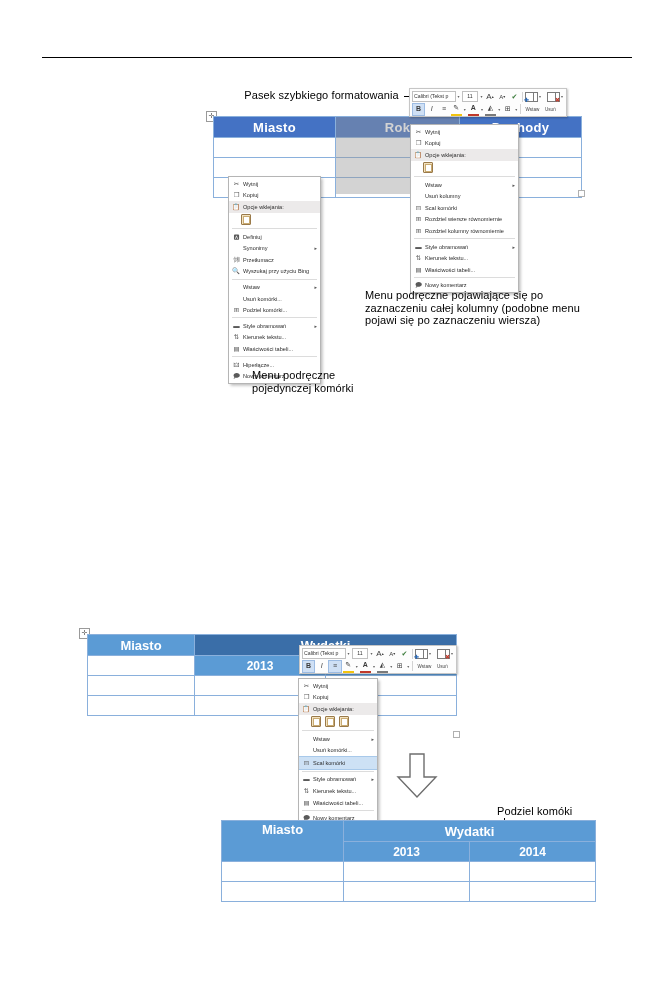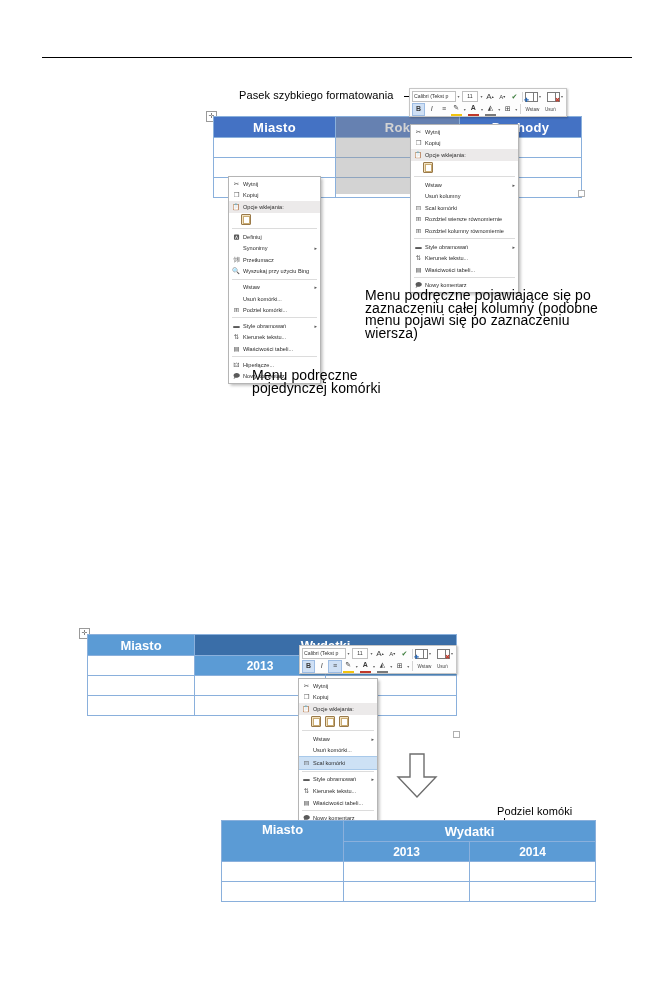--- a/index.html
+++ b/index.html
@@ -6,21 +6,21 @@
   body{
     width:672px;height:999px;position:relative;background:#ffffff;
     font-family:"Liberation Sans",sans-serif;color:#000;overflow:hidden;
   }
   .abs{position:absolute;}
 
   
   #top-rule{left:42px;top:57px;width:590px;height:0;border-top:1.6px solid #000;}
 
   
-  .caption{font-size:14px;line-height:12.6px;color:#000;white-space:pre-line;letter-spacing:.1px;}
+  .caption{font-size:11px;line-height:12.6px;color:#000;white-space:pre-line;letter-spacing:.1px;}
   .caption-lg{font-size:11px;line-height:12.8px;}
 
   
   .wtable{border-collapse:collapse;table-layout:fixed;}
   .wtable td{border:1px solid #8ab0dc;padding:0;height:19px;font-size:11.5px;}
   .hdr{background:#4a7ebb;color:#fff;font-weight:bold;text-align:center;
        letter-spacing:.3px;}
   .hdr-dark{background:#4472c4;}
   .hdr-mid{background:#5b9bd5;color:#fff;font-weight:bold;text-align:center;}
   .hdr-deep{background:#3a6ea8;color:#fff;font-weight:bold;text-align:center;}
@@ -81,21 +81,21 @@
     background:#fff;border:1px solid #c9ab72;}
 
   
   .big-arrow{width:42px;height:46px;}
 </style>
 </head>
 <body>
 
 <div class="abs" id="top-rule"></div>
 
-<div class="abs caption caption-lg" style="left:239px;top:89px;width:165px;">Pasek szybkiego formatowania</div>
+<div class="abs caption caption-lg" style="left:239px;top:89px;width:165px;text-align:center;">Pasek szybkiego formatowania</div>
 
 <div class="abs" style="left:404px;top:96px;width:14px;height:0;border-top:1px solid #000;"></div>
 
 <div class="abs tbl-handle" style="left:206px;top:111px;">✛</div>
 
 <table class="abs wtable" style="left:213px;top:116px;width:368px;">
   <colgroup>
       <col style="width:122px">
       <col style="width:124px">
       <col style="width:122px">

